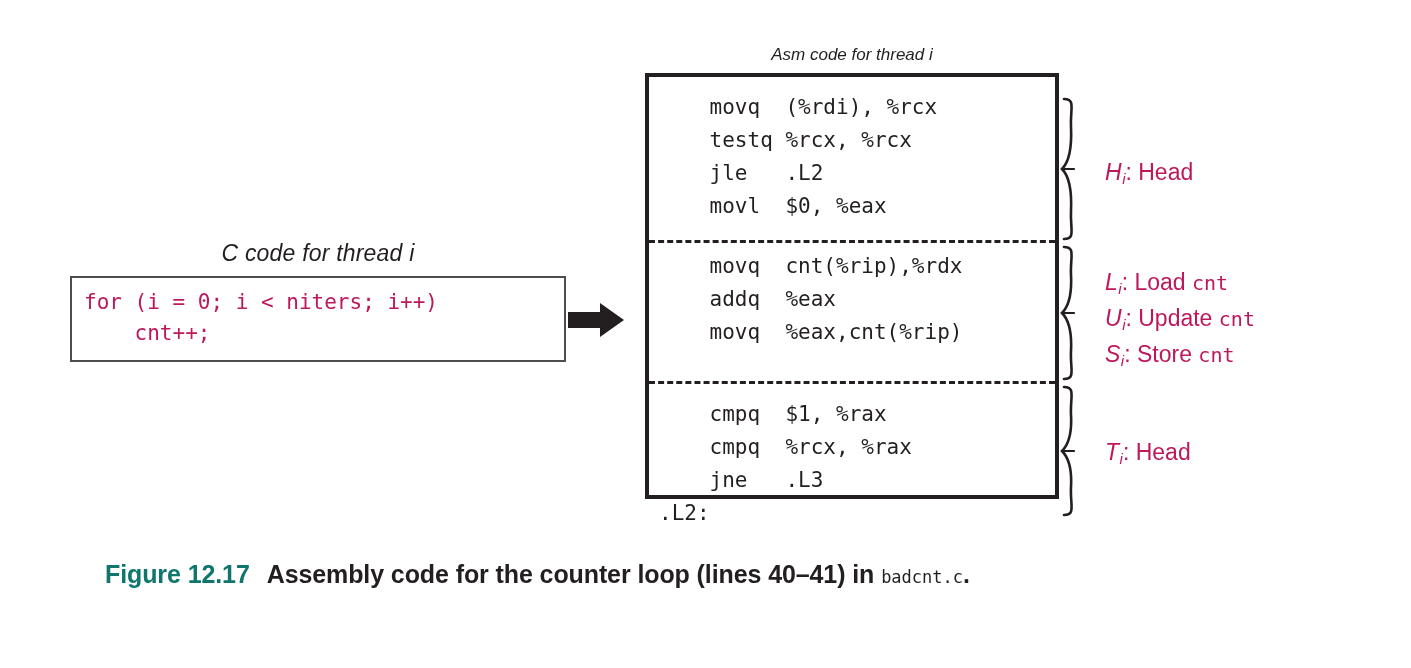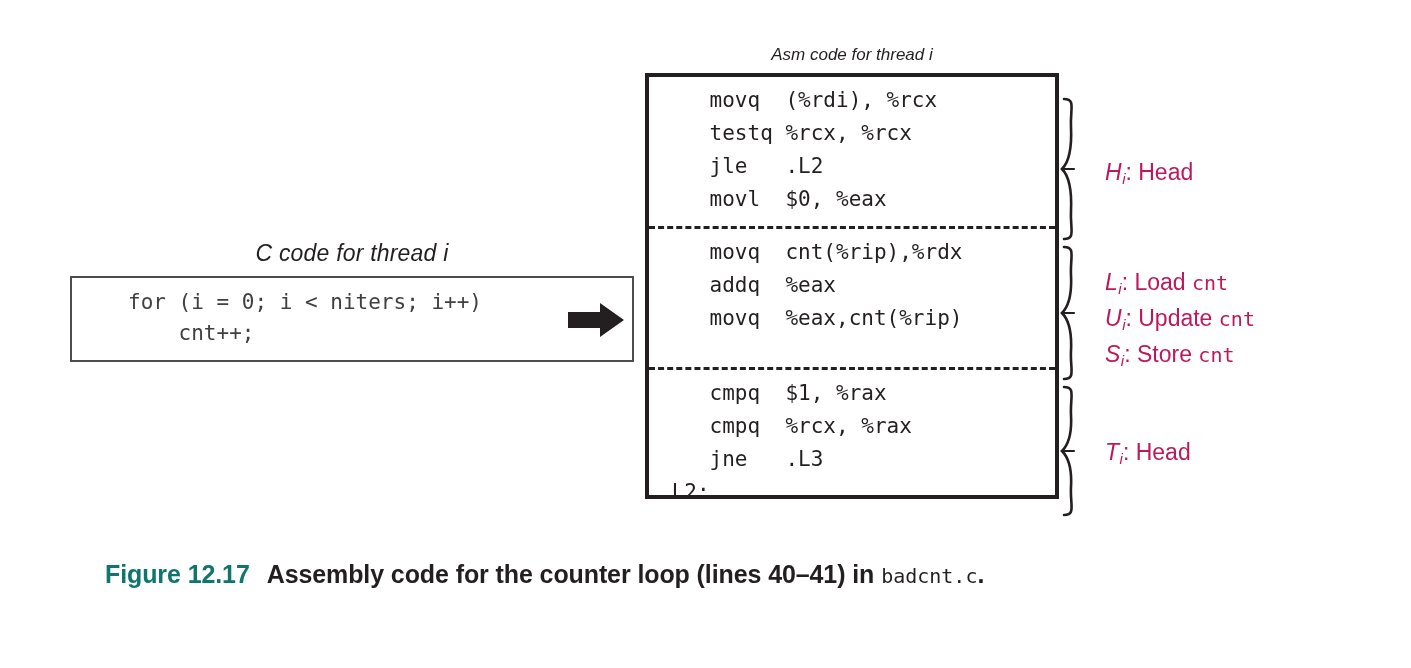--- a/index.html
+++ b/index.html
@@ -13,21 +13,21 @@
     position: relative;
     font-family: "Liberation Sans", sans-serif;
     color: #231f20;
     overflow: hidden;
   }
 
   
   .abs { position: absolute; }
 
   
-  #c-panel { left: 70px; top: 240px; width: 564px; }
+  #c-panel { left: 70px; top: 240px; width: 496px; }
 
   .panel-title {
     font-style: italic;
     font-size: 23px;
     text-align: center;
     color: #231f20;
     letter-spacing: 0.2px;
     margin-bottom: 9px;
     white-space: nowrap;
   }
@@ -37,23 +37,22 @@
     background: #ffffff;
     padding: 9px 12px 11px 12px;
     box-sizing: border-box;
     height: 86px;
   }
 
   #c-box .code-line {
     font-family: "DejaVu Sans Mono", "Liberation Mono", monospace;
     font-size: 21px;
     line-height: 31px;
-    color: #404040;
+    color: #be185d;
     white-space: pre;
-    margin-left: 44px;
   }
 
   
   #arrow {
     left: 568px;
     top: 303px;
     width: 56px;
     height: 34px;
   }
 
@@ -73,20 +72,21 @@
     background: #ffffff;
     box-sizing: border-box;
     width: 414px;
     height: 426px;
     padding: 0;
   }
 
   .asm-group {
     padding: 7px 12px 8px 0;
     box-sizing: border-box;
+    margin-top: 7px;
   }
   .asm-group.head   { height: 149px; }
   .asm-group.body   { height: 144px; border-top: 3px dashed #231f20; border-bottom: 3px dashed #231f20; }
   .asm-group.tail   { height: 125px; }
 
   .asm-line {
     font-family: "DejaVu Sans Mono", "Liberation Mono", monospace;
     font-size: 21px;
     line-height: 33px;
     white-space: pre;
@@ -131,21 +131,21 @@
     font-size: 25px;
     font-weight: bold;
     white-space: nowrap;
     letter-spacing: -0.1px;
   }
   #caption .fignum { color: #0f766e; }
   #caption .gap { display: inline-block; width: 17px; }
   #caption .file {
     font-family: "DejaVu Sans Mono", "Liberation Mono", monospace;
     font-weight: normal;
-    font-size: 20px;
+    font-size: 17px;
     letter-spacing: 0px;
   }
 </style>
 </head>
 <body>
 
 <div class="abs" id="c-panel">
   <div class="panel-title">C code for thread i</div>
   <div id="c-box">
     <div class="code-line">for (i = 0; i &lt; niters; i++)</div>

